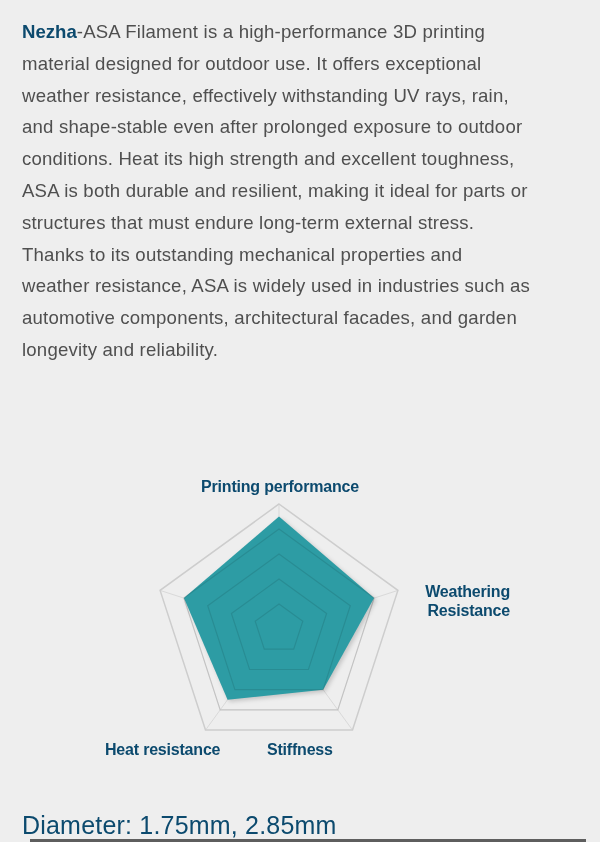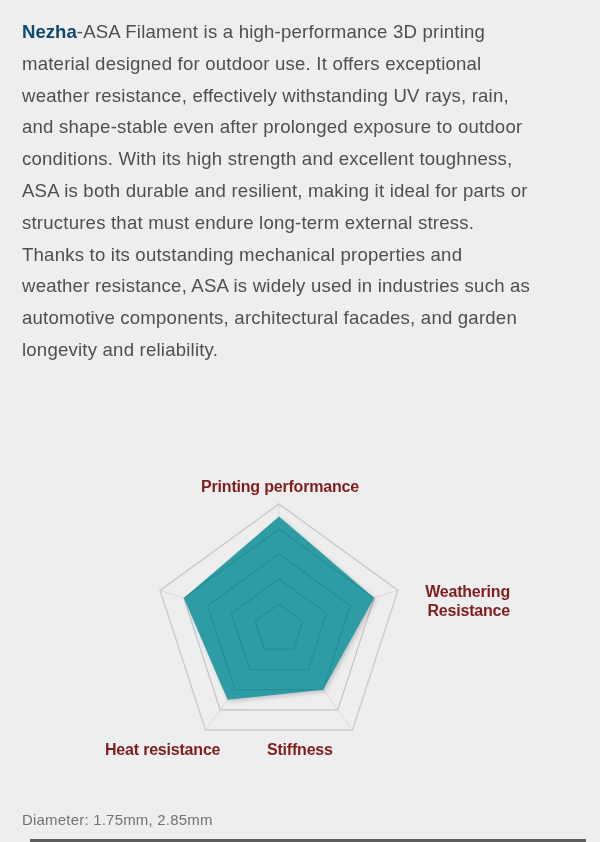--- a/index.html
+++ b/index.html
@@ -19,51 +19,51 @@
   }
   .desc .line{white-space:nowrap;}
   .desc b{color:#0c4a6e;font-weight:700;letter-spacing:0;}
 
   
   .chart{position:absolute;left:0;top:458px;width:600px;height:345px;}
   .chart svg{position:absolute;left:0;top:0;display:block;}
   .axis-lbl{
     position:absolute;
     font-size:16px;font-weight:700;letter-spacing:-0.2px;line-height:19px;
-    color:#7f1d1d;
+    color:#0c4a6e;
   }
   .lbl-top{left:80px;top:19px;width:400px;text-align:center;}
   .lbl-right{left:404px;top:124px;width:106px;text-align:right;}
   .lbl-left{left:28px;top:124px;width:124px;text-align:right;}
   .lbl-bl{left:105px;top:282px;width:180px;text-align:left;}
   .lbl-br{left:267px;top:282px;width:176px;text-align:left;}
 
   
   .footer{
     position:absolute;left:22px;top:811px;
-    font-size:15px;letter-spacing:0.2px;color:#737373;
+    font-size:25px;letter-spacing:0.2px;color:#0c4a6e;
   }
 
   
   .bottom-bar{
     position:absolute;left:30px;right:14px;bottom:0;height:3px;
     background:#5E5E5E;
   }
 </style>
 </head>
 <body>
 
 <div class="page">
 
   <div class="desc">
     <div class="line"><b>Nezha</b><span>-ASA Filament is a high-performance 3D printing</span></div>
     <div class="line">material designed for outdoor use. It offers exceptional</div>
     <div class="line">weather resistance, effectively withstanding UV rays, rain,</div>
     <div class="line">and shape-stable even after prolonged exposure to outdoor</div>
-    <div class="line">conditions. With its high strength and excellent toughness,</div>
+    <div class="line">conditions. Heat its high strength and excellent toughness,</div>
     <div class="line">ASA is both durable and resilient, making it ideal for parts or</div>
     <div class="line">structures that must endure long-term external stress.</div>
     <div class="line">Thanks to its outstanding mechanical properties and</div>
     <div class="line">weather resistance, ASA is widely used in industries such as</div>
     <div class="line">automotive components, architectural facades, and garden</div>
     <div class="line">longevity and reliability.</div>
   </div>
 
   <div class="chart">
     <svg id="radar-svg" width="600" height="345">

